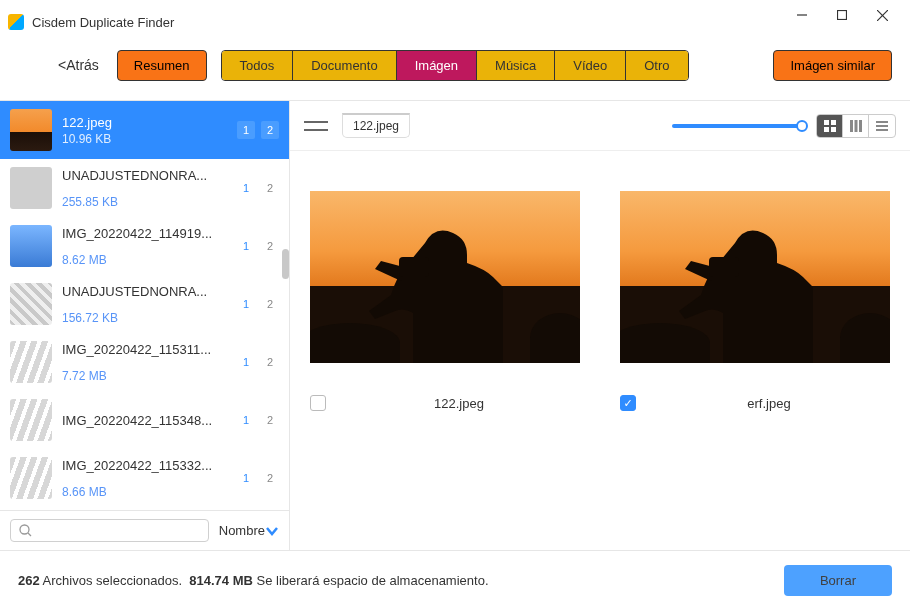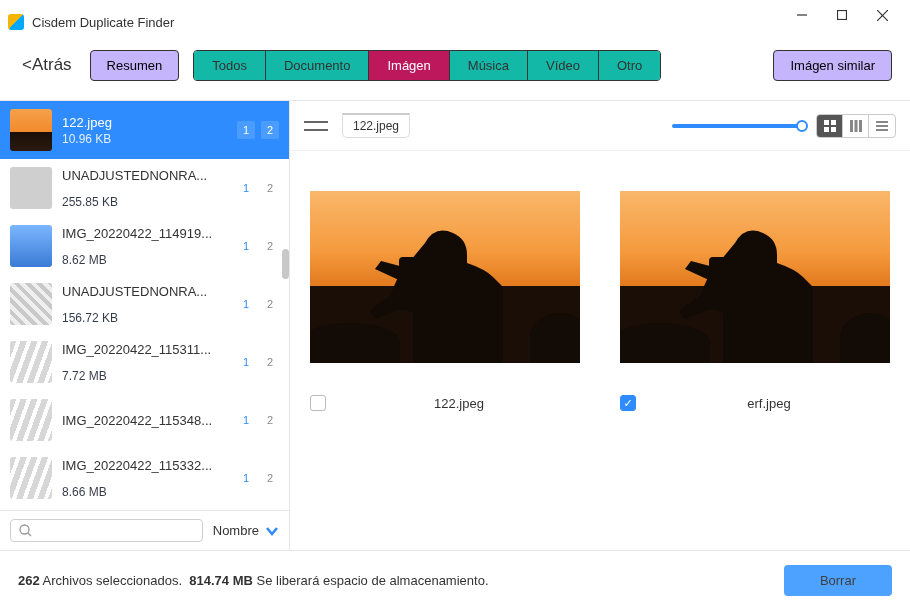--- a/index.html
+++ b/index.html
@@ -2,52 +2,52 @@
 <html><head>
 <meta charset="utf-8">
 <style>
 * { box-sizing: border-box; margin: 0; padding: 0; font-family: -apple-system, Segoe UI, Arial, sans-serif; }
 body { width: 910px; height: 602px; background: #fff; font-size: 13px; color: #333; overflow: hidden; }
 .titlebar { height: 30px; display: flex; align-items: flex-end; padding: 0 8px; }
 .titlebar .logo { width: 16px; height: 16px; background: linear-gradient(135deg,#f7b500 50%,#00a8ff 50%); border-radius: 3px; margin-right: 8px; }
 .titlebar .title { flex: 1; font-size: 13px; }
 .titlebar .wbtn { width: 40px; height: 30px; display: flex; align-items: center; justify-content: center; cursor: pointer; }
 .topbar { height: 70px; display: flex; align-items: center; padding: 0 18px; gap: 14px; }
-.back { font-size: 17px; cursor: pointer; padding: 8px 4px; }
-.btn { border: 1.5px solid #333; border-radius: 4px; padding: 7px 16px; font-size: 13px; background: #c4b5fd; cursor: pointer; }
+.back { font-size: 14px; cursor: pointer; padding: 8px 4px; margin-left: 36px; }
+.btn { border: 1.5px solid #333; border-radius: 4px; padding: 7px 16px; font-size: 13px; background: #f97316; cursor: pointer; }
 .tabs { display: flex; border: 1.5px solid #333; border-radius: 4px; overflow: hidden; }
-.tab { padding: 7px 18px; border-right: 1px solid #333; cursor: pointer; background: #14b8a6; }
+.tab { padding: 7px 18px; border-right: 1px solid #333; cursor: pointer; background: #eab308; }
 .tab:last-child { border-right: none; }
 .tab.active { background: #be185d; color: #fff; }
 .flex1 { flex: 1; }
 .content { display: flex; height: 450px; border-top: 1px solid #e6e6e6; }
 .sidebar { width: 290px; display: flex; flex-direction: column; border-right: 1px solid #e6e6e6; }
 .list { flex: 1; overflow-y: auto; position: relative; }
 .scrollthumb { position: absolute; right: 0; top: 148px; width: 7px; height: 30px; background: #c8c8c8; border-radius: 4px; }
 .item { display: flex; align-items: center; padding: 8px 10px; gap: 10px; cursor: pointer; }
 .item.sel { background: #2f8cff; color: #fff; }
 .thumb { width: 42px; height: 42px; border-radius: 3px; background: #aaa; flex-shrink: 0; }
 .thumb.sunset { background: linear-gradient(#f5a04c 0%,#f28a2b 55%,#1b0f08 55%,#2b1a10 100%); }
 .thumb.gray { background: #cfcfcf; }
 .thumb.blue { background: linear-gradient(#7bb6ff,#3a7bd5); }
 .thumb.mosaic { background: repeating-linear-gradient(45deg,#c9c9c9,#c9c9c9 4px,#efefef 4px,#efefef 8px); }
 .thumb.road { background: repeating-linear-gradient(110deg,#d7d7d7,#d7d7d7 6px,#fff 6px,#fff 10px); }
 .meta { flex: 1; min-width: 0; }
 .fname { white-space: nowrap; overflow: hidden; text-overflow: ellipsis; font-size: 13px; }
 .fsize { font-size: 12px; opacity: 0.85; margin-top: 2px; }
-.item:not(.sel) .fsize { color: #0f172a; margin-top: 12px; }
+.item:not(.sel) .fsize { color: #3b82f6; margin-top: 12px; }
 .badges { display: flex; gap: 6px; }
 .badge { width: 18px; height: 18px; display: flex; align-items: center; justify-content: center; font-size: 11px; border-radius: 2px; }
 .item.sel .badge { background: #4a9dff; color: #fff; }
 .item:not(.sel) .badge.b1 { color: #2f8cff; }
 .item:not(.sel) .badge.b2 { color: #888; }
 .searchrow { display: flex; align-items: center; padding: 8px 10px; gap: 10px; border-top: 1px solid #e6e6e6; }
 .searchbox { flex: 1; display: flex; align-items: center; border: 1px solid #d0d0d0; border-radius: 4px; padding: 4px 8px; gap: 6px; }
 .searchbox input { border: none; outline: none; flex: 1; font-size: 13px; background: transparent; }
-.sortbtn { display: flex; align-items: flex-end; gap: 6px; cursor: pointer; }
+.sortbtn { display: flex; align-items: flex-end; cursor: pointer; }
 .chev-down { width: 14px; height: 14px; }
 .main { flex: 1; display: flex; flex-direction: column; }
 .maintop { height: 50px; display: flex; align-items: center; padding: 0 14px; gap: 14px; border-bottom: 1px solid #eee; }
 .drag { width: 24px; height: 10px; display: flex; flex-direction: column; justify-content: space-between; }
 .drag span { height: 2px; background: #666; }
 .tabchip { border: 1px solid #ddd; border-top: 2px solid #ccc; border-radius: 0 0 5px 5px; padding: 4px 10px; font-size: 12px; }
 .slider { width: 130px; height: 4px; background: #2f8cff; border-radius: 2px; position: relative; }
 .slider .knob { position: absolute; right: -6px; top: -4px; width: 12px; height: 12px; border-radius: 50%; background: #fff; border: 2px solid #2f8cff; }
 .views { display: flex; border: 1px solid #ccc; border-radius: 4px; overflow: hidden; }
 .vbtn { width: 26px; height: 22px; display: flex; align-items: center; justify-content: center; border-right: 1px solid #ccc; cursor: pointer; }

